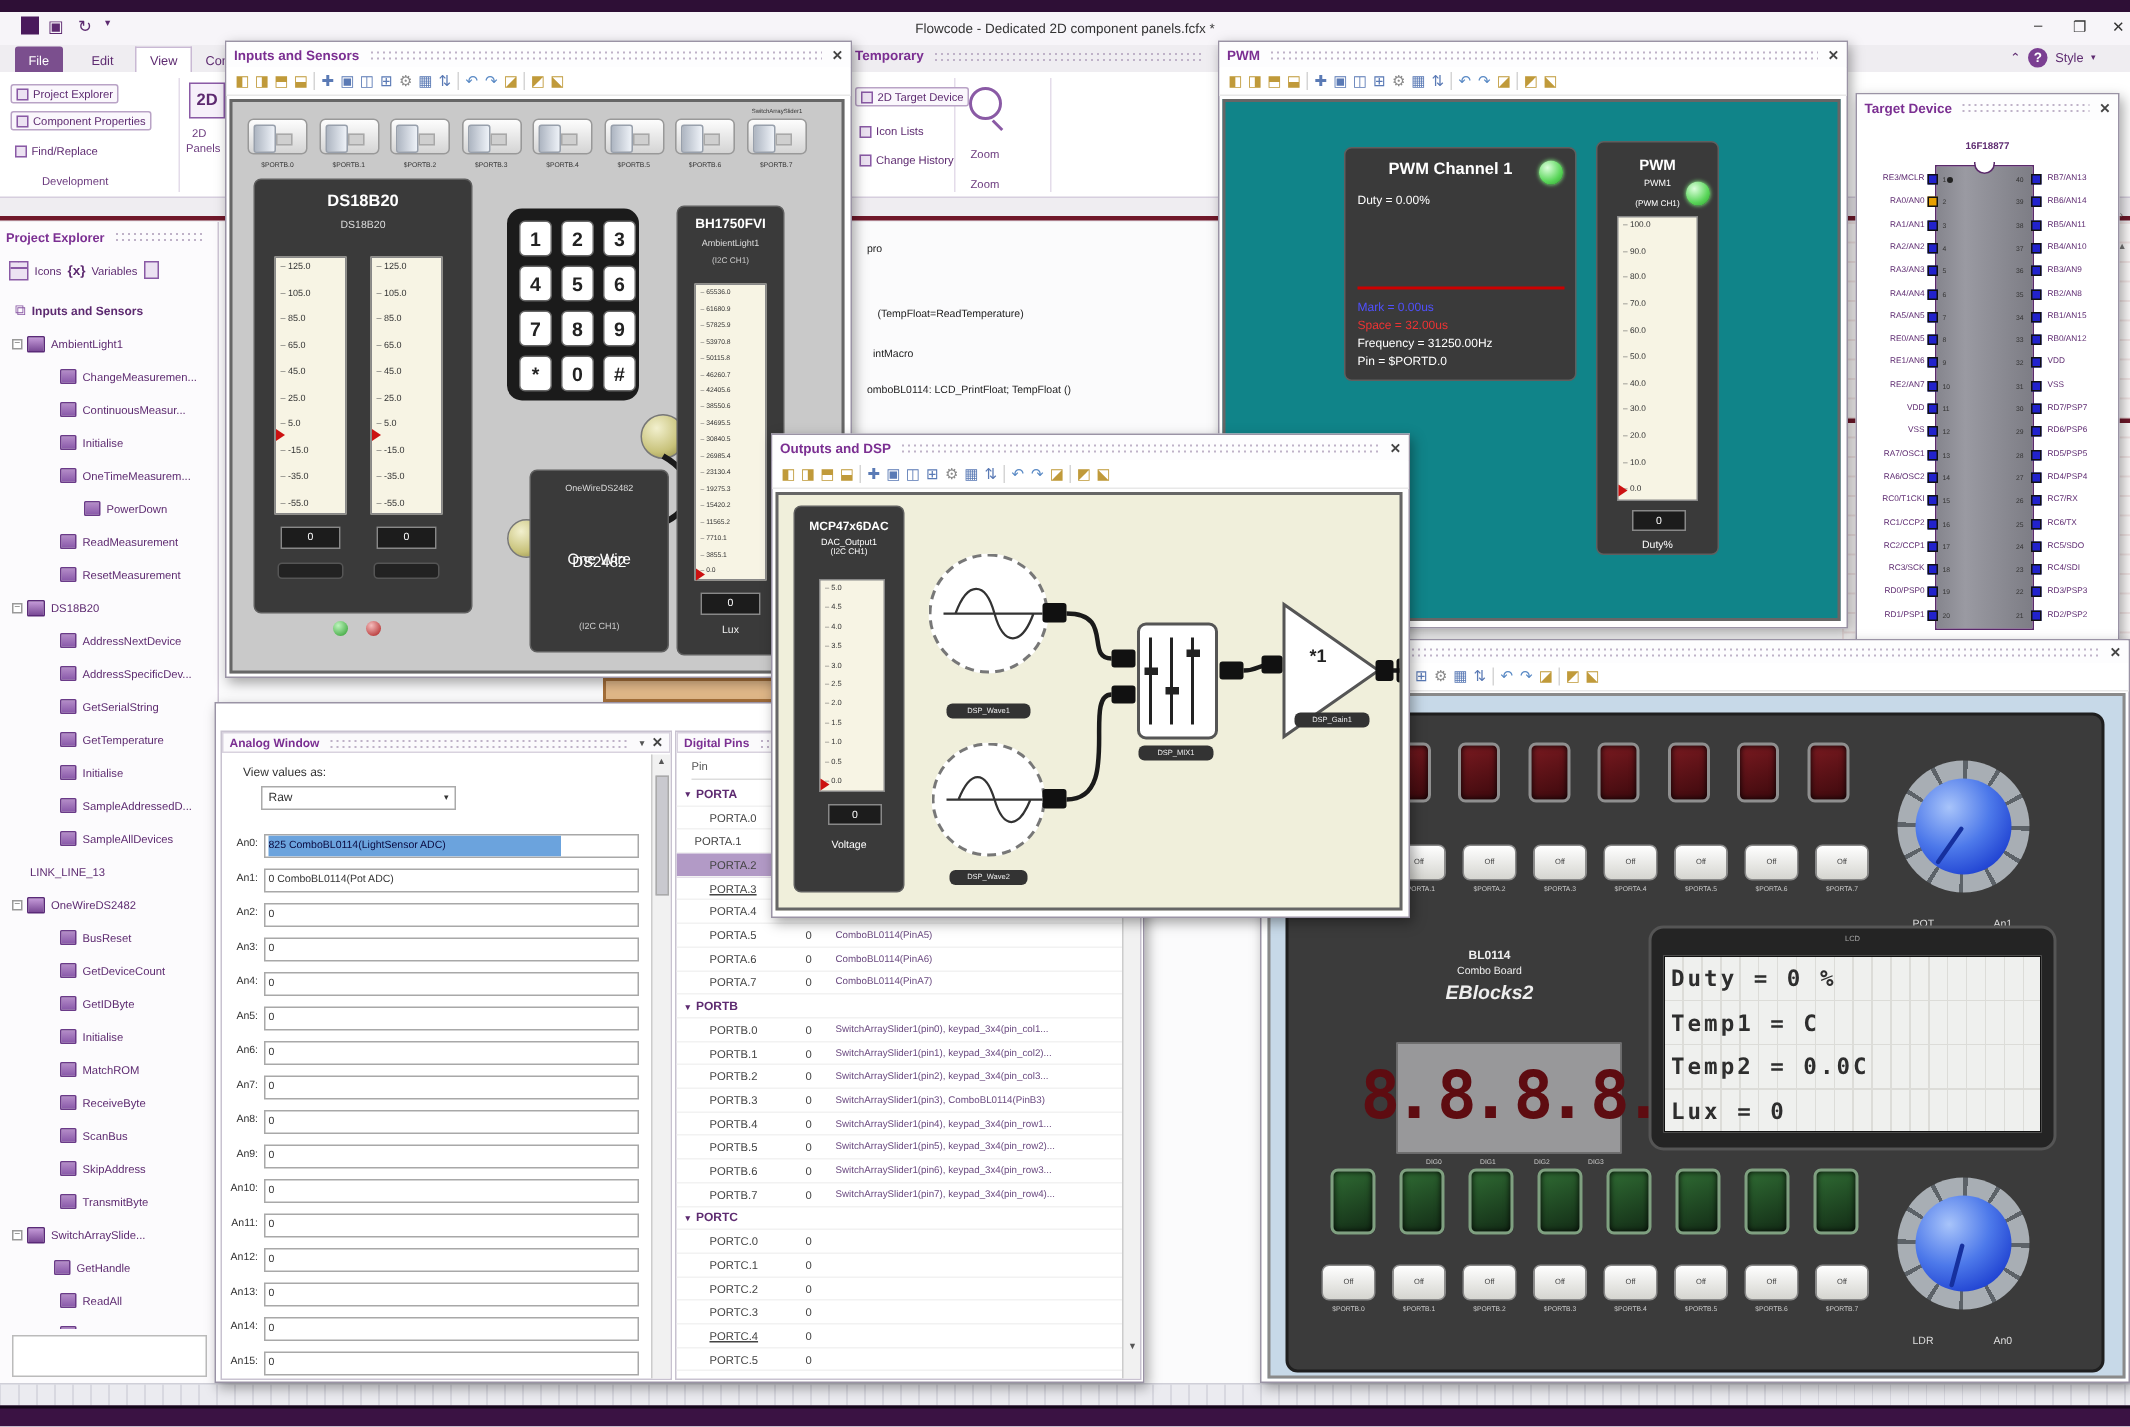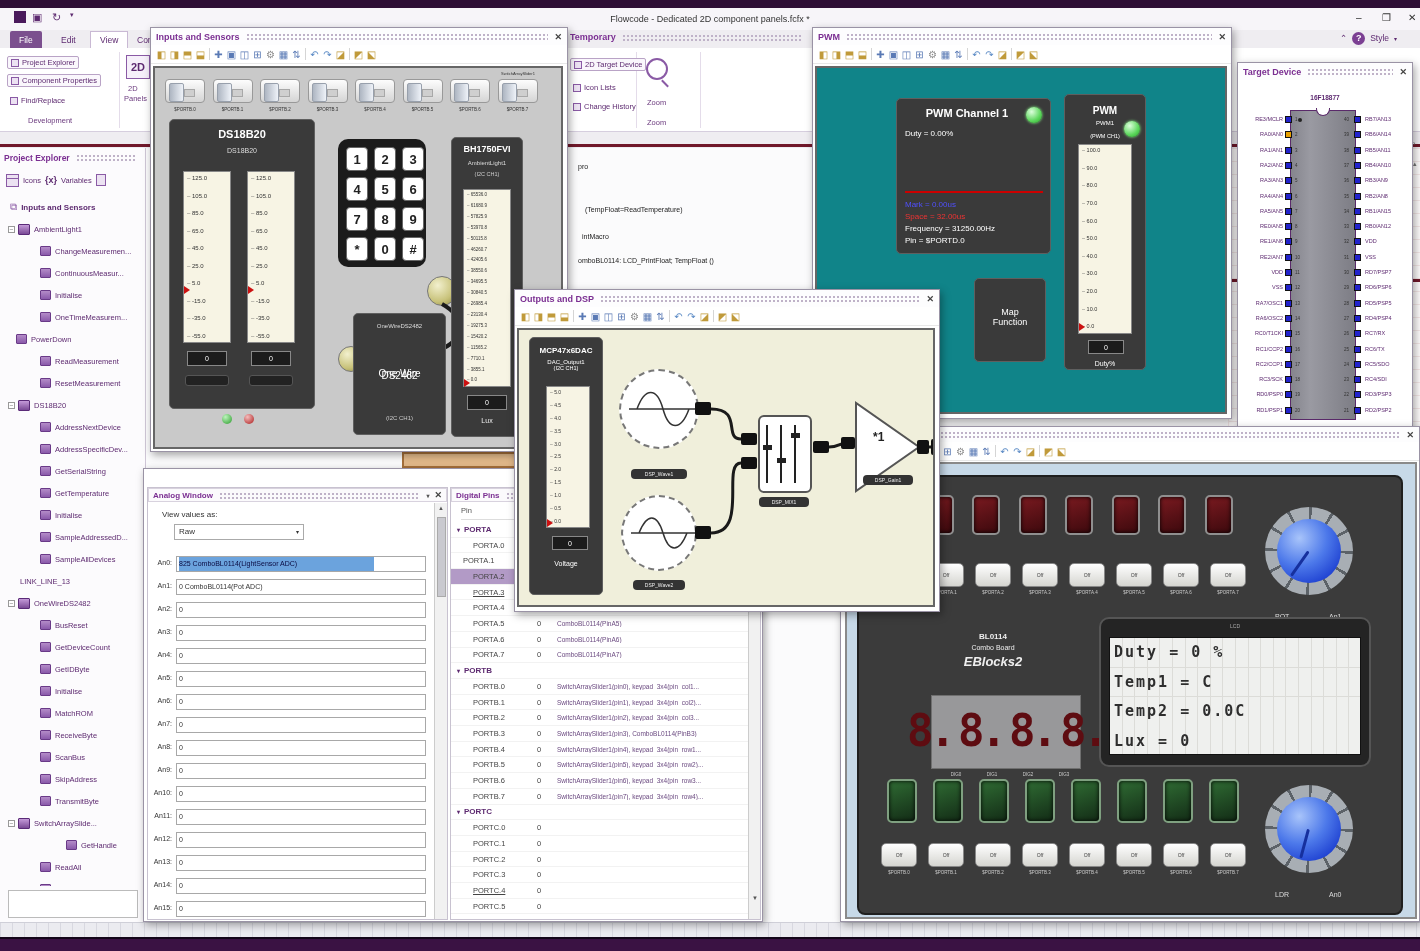--- a/index.html
+++ b/index.html
@@ -197,21 +197,21 @@
         <span>ContinuousMeasur...</span>
       </div>
       <div class="trow" style="padding-left: 40px;">
         <div class="ti macro"></div>
         <span>Initialise</span>
       </div>
       <div class="trow" style="padding-left: 40px;">
         <div class="ti macro"></div>
         <span>OneTimeMeasurem...</span>
       </div>
-      <div class="trow" style="padding-left: 16px;">
+      <div class="trow" style="padding-left: 56px;">
         <div class="ti macro"></div>
         <span>PowerDown</span>
       </div>
       <div class="trow" style="padding-left: 40px;">
         <div class="ti macro"></div>
         <span>ReadMeasurement</span>
       </div>
       <div class="trow" style="padding-left: 40px;">
         <div class="ti macro"></div>
         <span>ResetMeasurement</span>
@@ -292,21 +292,21 @@
       </div>
       <div class="trow" style="padding-left: 40px;">
         <div class="ti macro"></div>
         <span>TransmitByte</span>
       </div>
       <div class="trow" style="padding-left: 8px;">
         <div class="exp">–</div>
         <div class="ti component"></div>
         <span>SwitchArraySlide...</span>
       </div>
-      <div class="trow" style="padding-left: 20px; margin-left: 46px;">
+      <div class="trow" style="padding-left: 36px;">
         <div class="ti macro"></div>
         <span>GetHandle</span>
       </div>
       <div class="trow" style="padding-left: 40px;">
         <div class="ti macro"></div>
         <span>ReadAll</span>
       </div>
       <div class="trow" style="padding-left: 40px;">
         <div class="ti macro"></div>
         <span>ReadState</span>
@@ -503,24 +503,20 @@
           <div class="tick">50.0</div>
           <div class="tick">40.0</div>
           <div class="tick">30.0</div>
           <div class="tick">20.0</div>
           <div class="tick">10.0</div>
           <div class="tick">0.0</div>
           <div class="sptr" style="top: calc(97% - 4px);"></div>
         </div>
       <div class="vbox" style="left:23px;top:245px;width:36px;height:14px">0</div>
       <div class="abs" style="left:0;top:265px;width:100%;font-size:7px">Duty%</div>
-    </div>
-    <div class="dpanel" style="left:157px;top:210px;width:72px;height:84px">
-      <div style="margin-top:28px;font-size:9px">Map</div>
-      <div style="font-size:9px">Function</div>
     </div>
   </div>
 </div>
 
 <div class="fcwin" id="win-target" style="left:1237px;top:62px;width:176px;height:366px;z-index:10">
   <div class="wtitle">
     <span>Target Device</span>
     <span class="wdots"></span>
     <span class="wclose">✕</span>
   </div>

